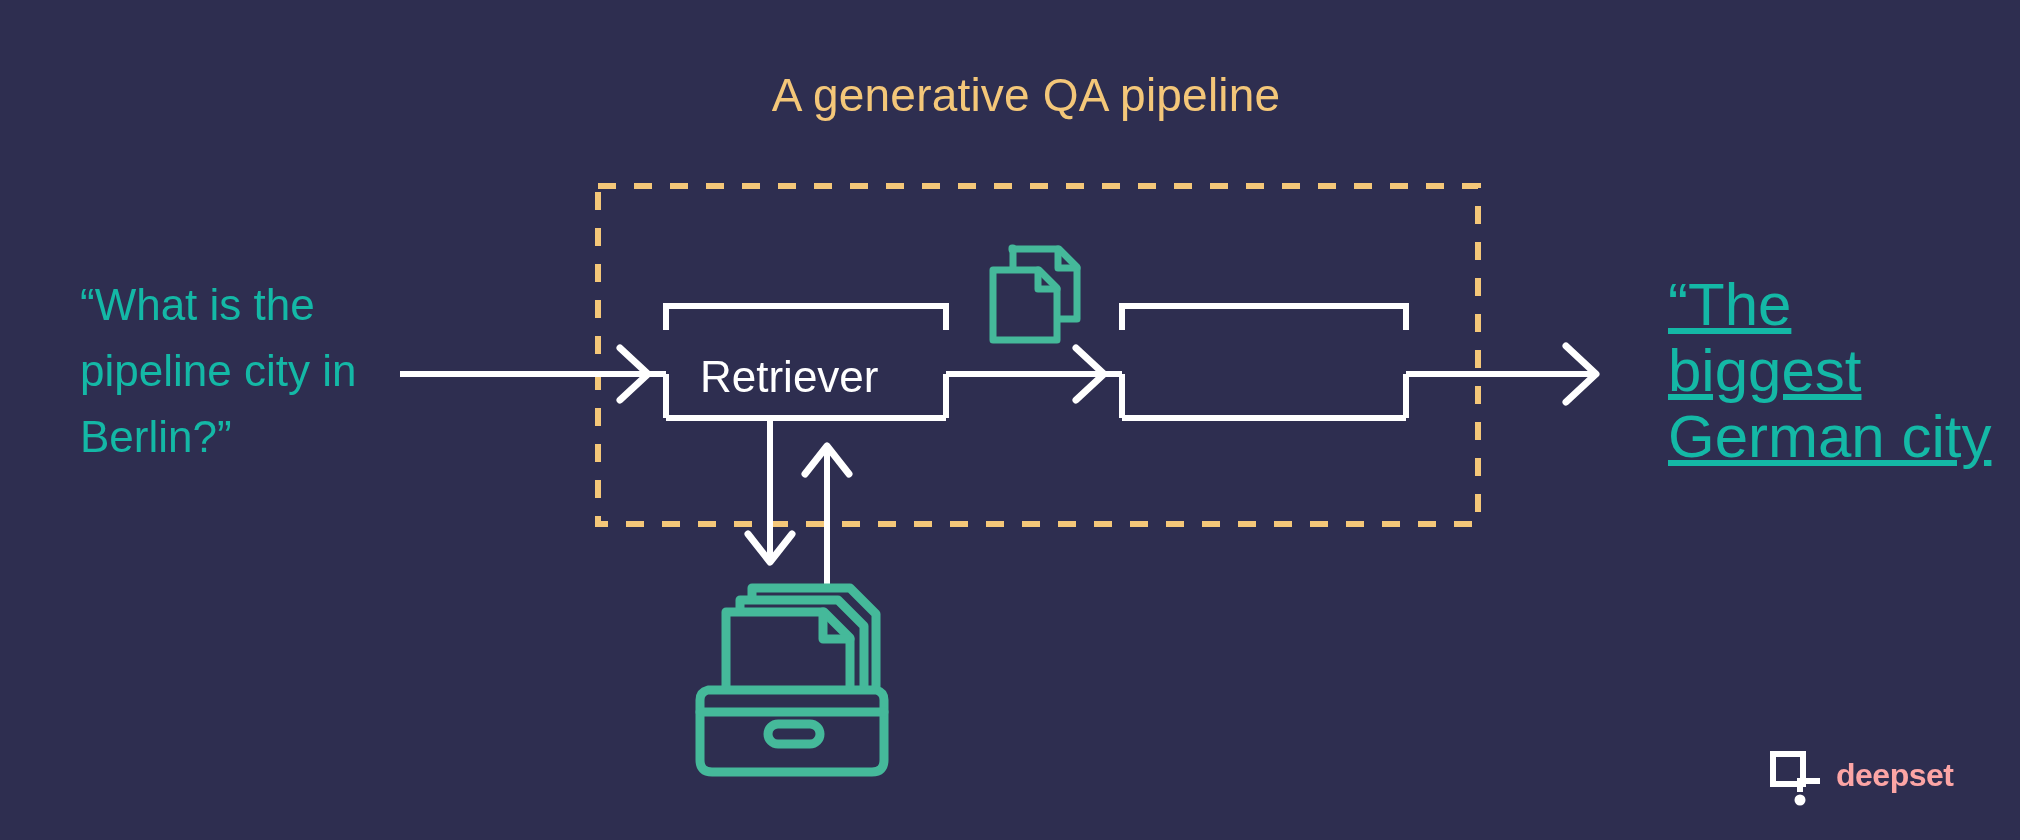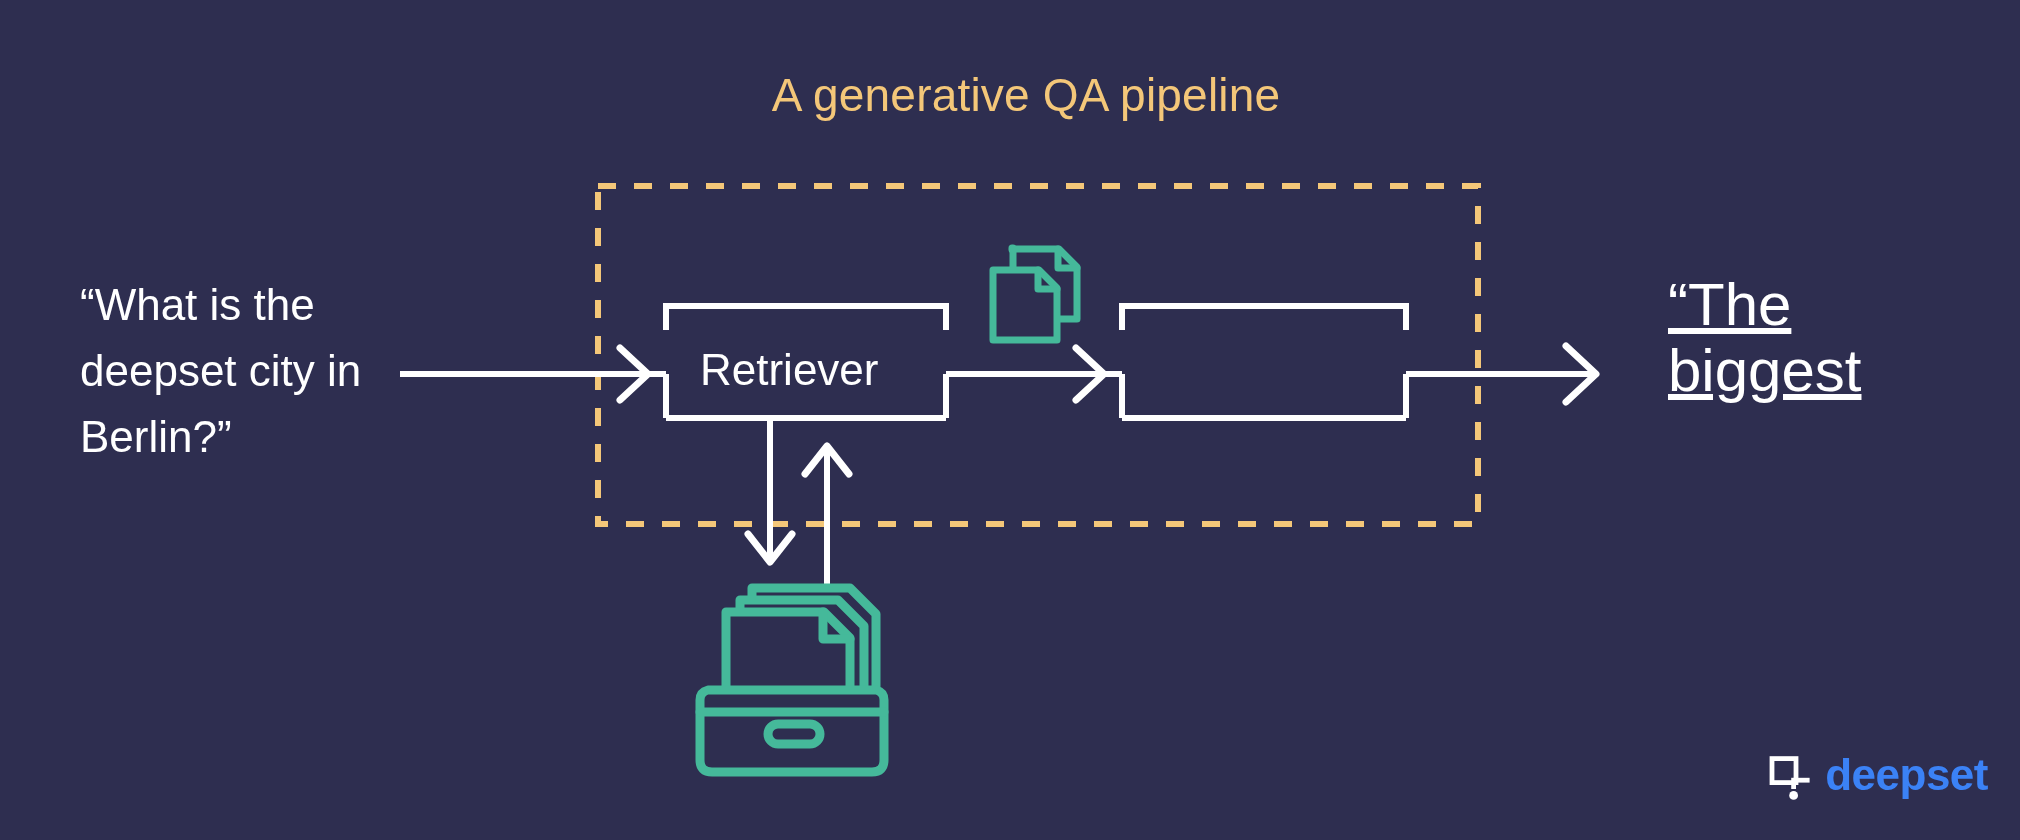--- a/index.html
+++ b/index.html
@@ -20,21 +20,21 @@
   }
   #svg-layer {
     position: absolute;
     top: 0;
     left: 0;
     width: 2020px;
     height: 840px;
   }
   .txt {
     position: absolute;
-    color: #ffffff;
+    color: #14b8a6;
     font-family: "Liberation Sans", sans-serif;
   }
   #diagram-title {
     position: absolute;
     left: 16px;
     top: 68px;
     width: 2020px;
     text-align: center;
     color: #f4c779;
     font-size: 46px;
@@ -57,42 +57,43 @@
     line-height: 66px;
     font-weight: 400;
     text-decoration: underline;
   }
   .node-label {
     position: absolute;
     color: #ffffff;
     font-size: 44px;
     font-weight: 400;
     white-space: nowrap;
+    margin-top: 7px;
   }
   #retriever-label {
     left: 700px;
     top: 345px;
   }
   #generator-label {
     left: 1150px;
     top: 345px;
   }
   #brand-logo {
     position: absolute;
     left: 1768px;
     top: 742px;
     width: 220px;
     height: 70px;
     display: flex;
     align-items: center;
     gap: 14px;
   }
   #brand-wordmark {
-    color: #3b82f6;
-    font-size: 44px;
+    color: #fca5a5;
+    font-size: 32px;
     font-weight: 700;
     letter-spacing: -0.5px;
     line-height: 1;
     padding-bottom: 4px;
   }
 </style>
 </head>
 <body>
 
 <div id="stage">
@@ -173,26 +174,27 @@
 
       <line x1="700" y1="712" x2="884" y2="712"></line>
 
       <rect x="768" y="724" width="52" height="20" rx="10" ry="10"></rect>
     </g>
 
   </svg>
 
   <div class="txt" id="question-text">
     <div>“What is the</div>
-    <div>deepset city in</div>
+    <div>pipeline city in</div>
     <div>Berlin?”</div>
   </div>
 
   <div class="txt" id="answer-text">
     <div>“The biggest</div>
+    <div>German city</div>
   </div>
 
   <div class="node-label" id="retriever-label">Retriever</div>
 
 
   <div id="brand-logo">
     <svg width="54" height="58" viewBox="0 0 54 58">
       <rect x="5" y="6" width="30" height="30" fill="none" stroke="#ffffff" stroke-width="6"></rect>
       <line x1="32" y1="33" x2="52" y2="33" stroke="#ffffff" stroke-width="6"></line>
       <line x1="32" y1="30" x2="32" y2="44" stroke="#ffffff" stroke-width="6"></line>

